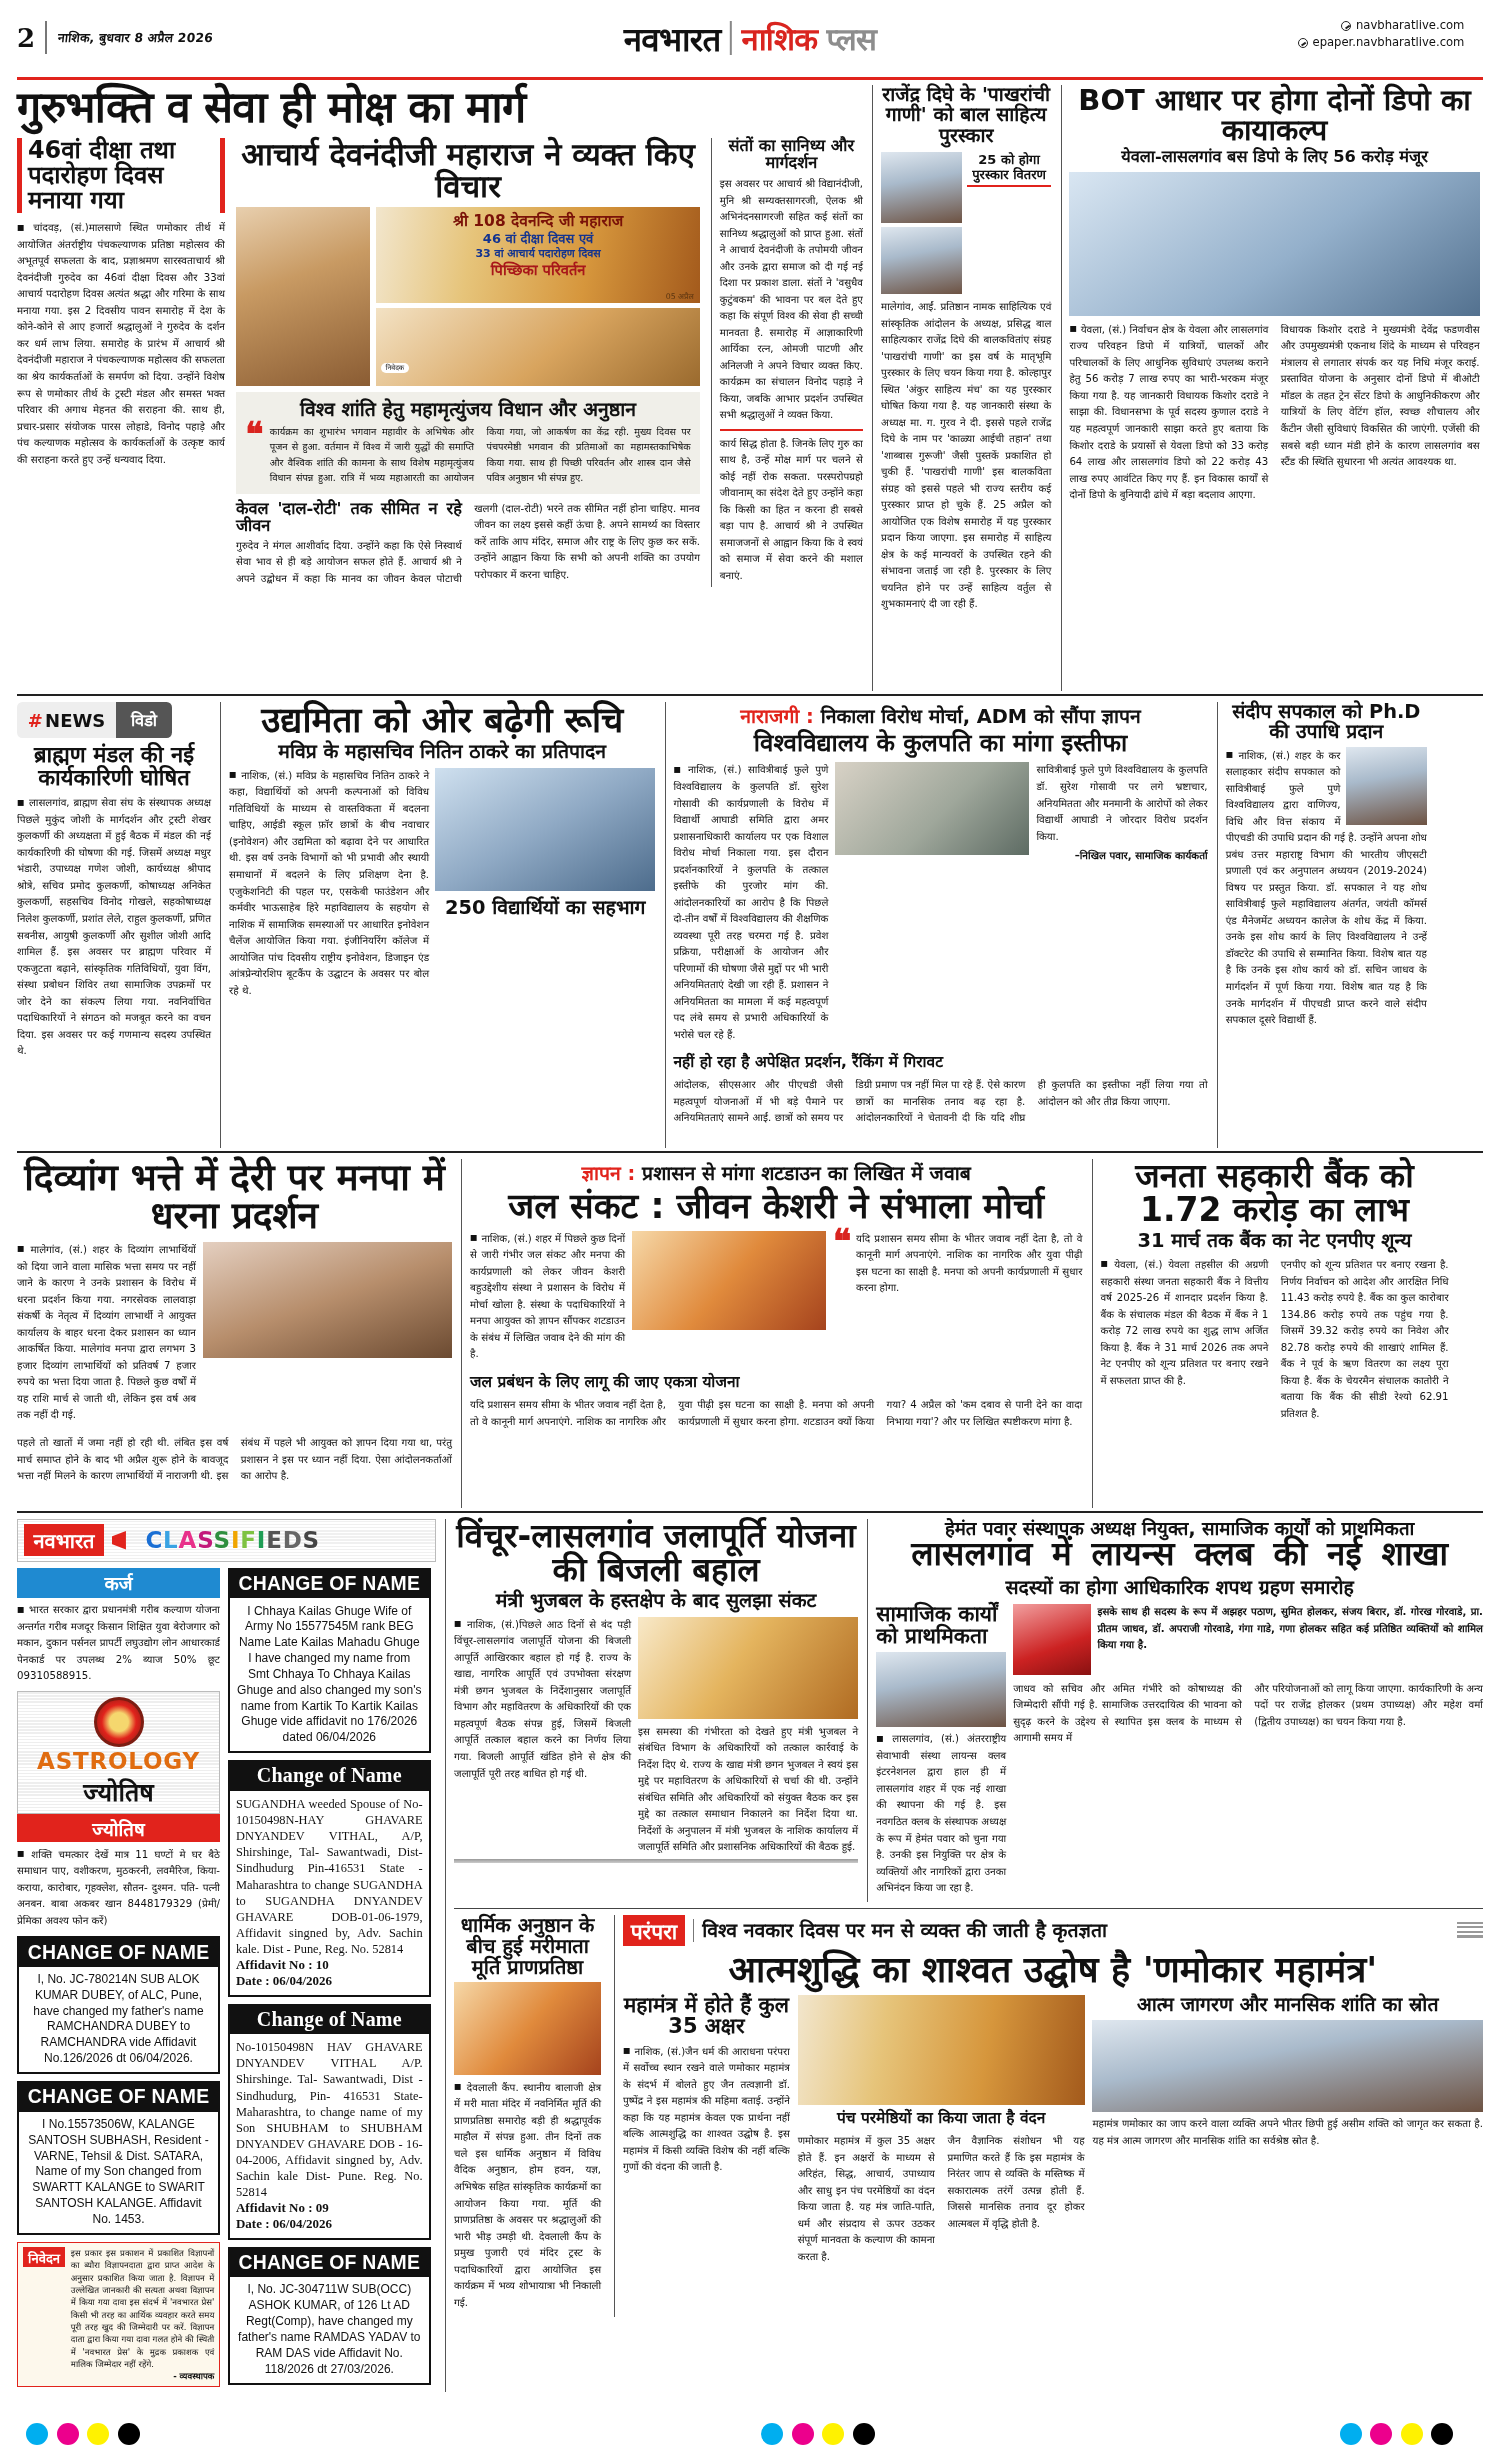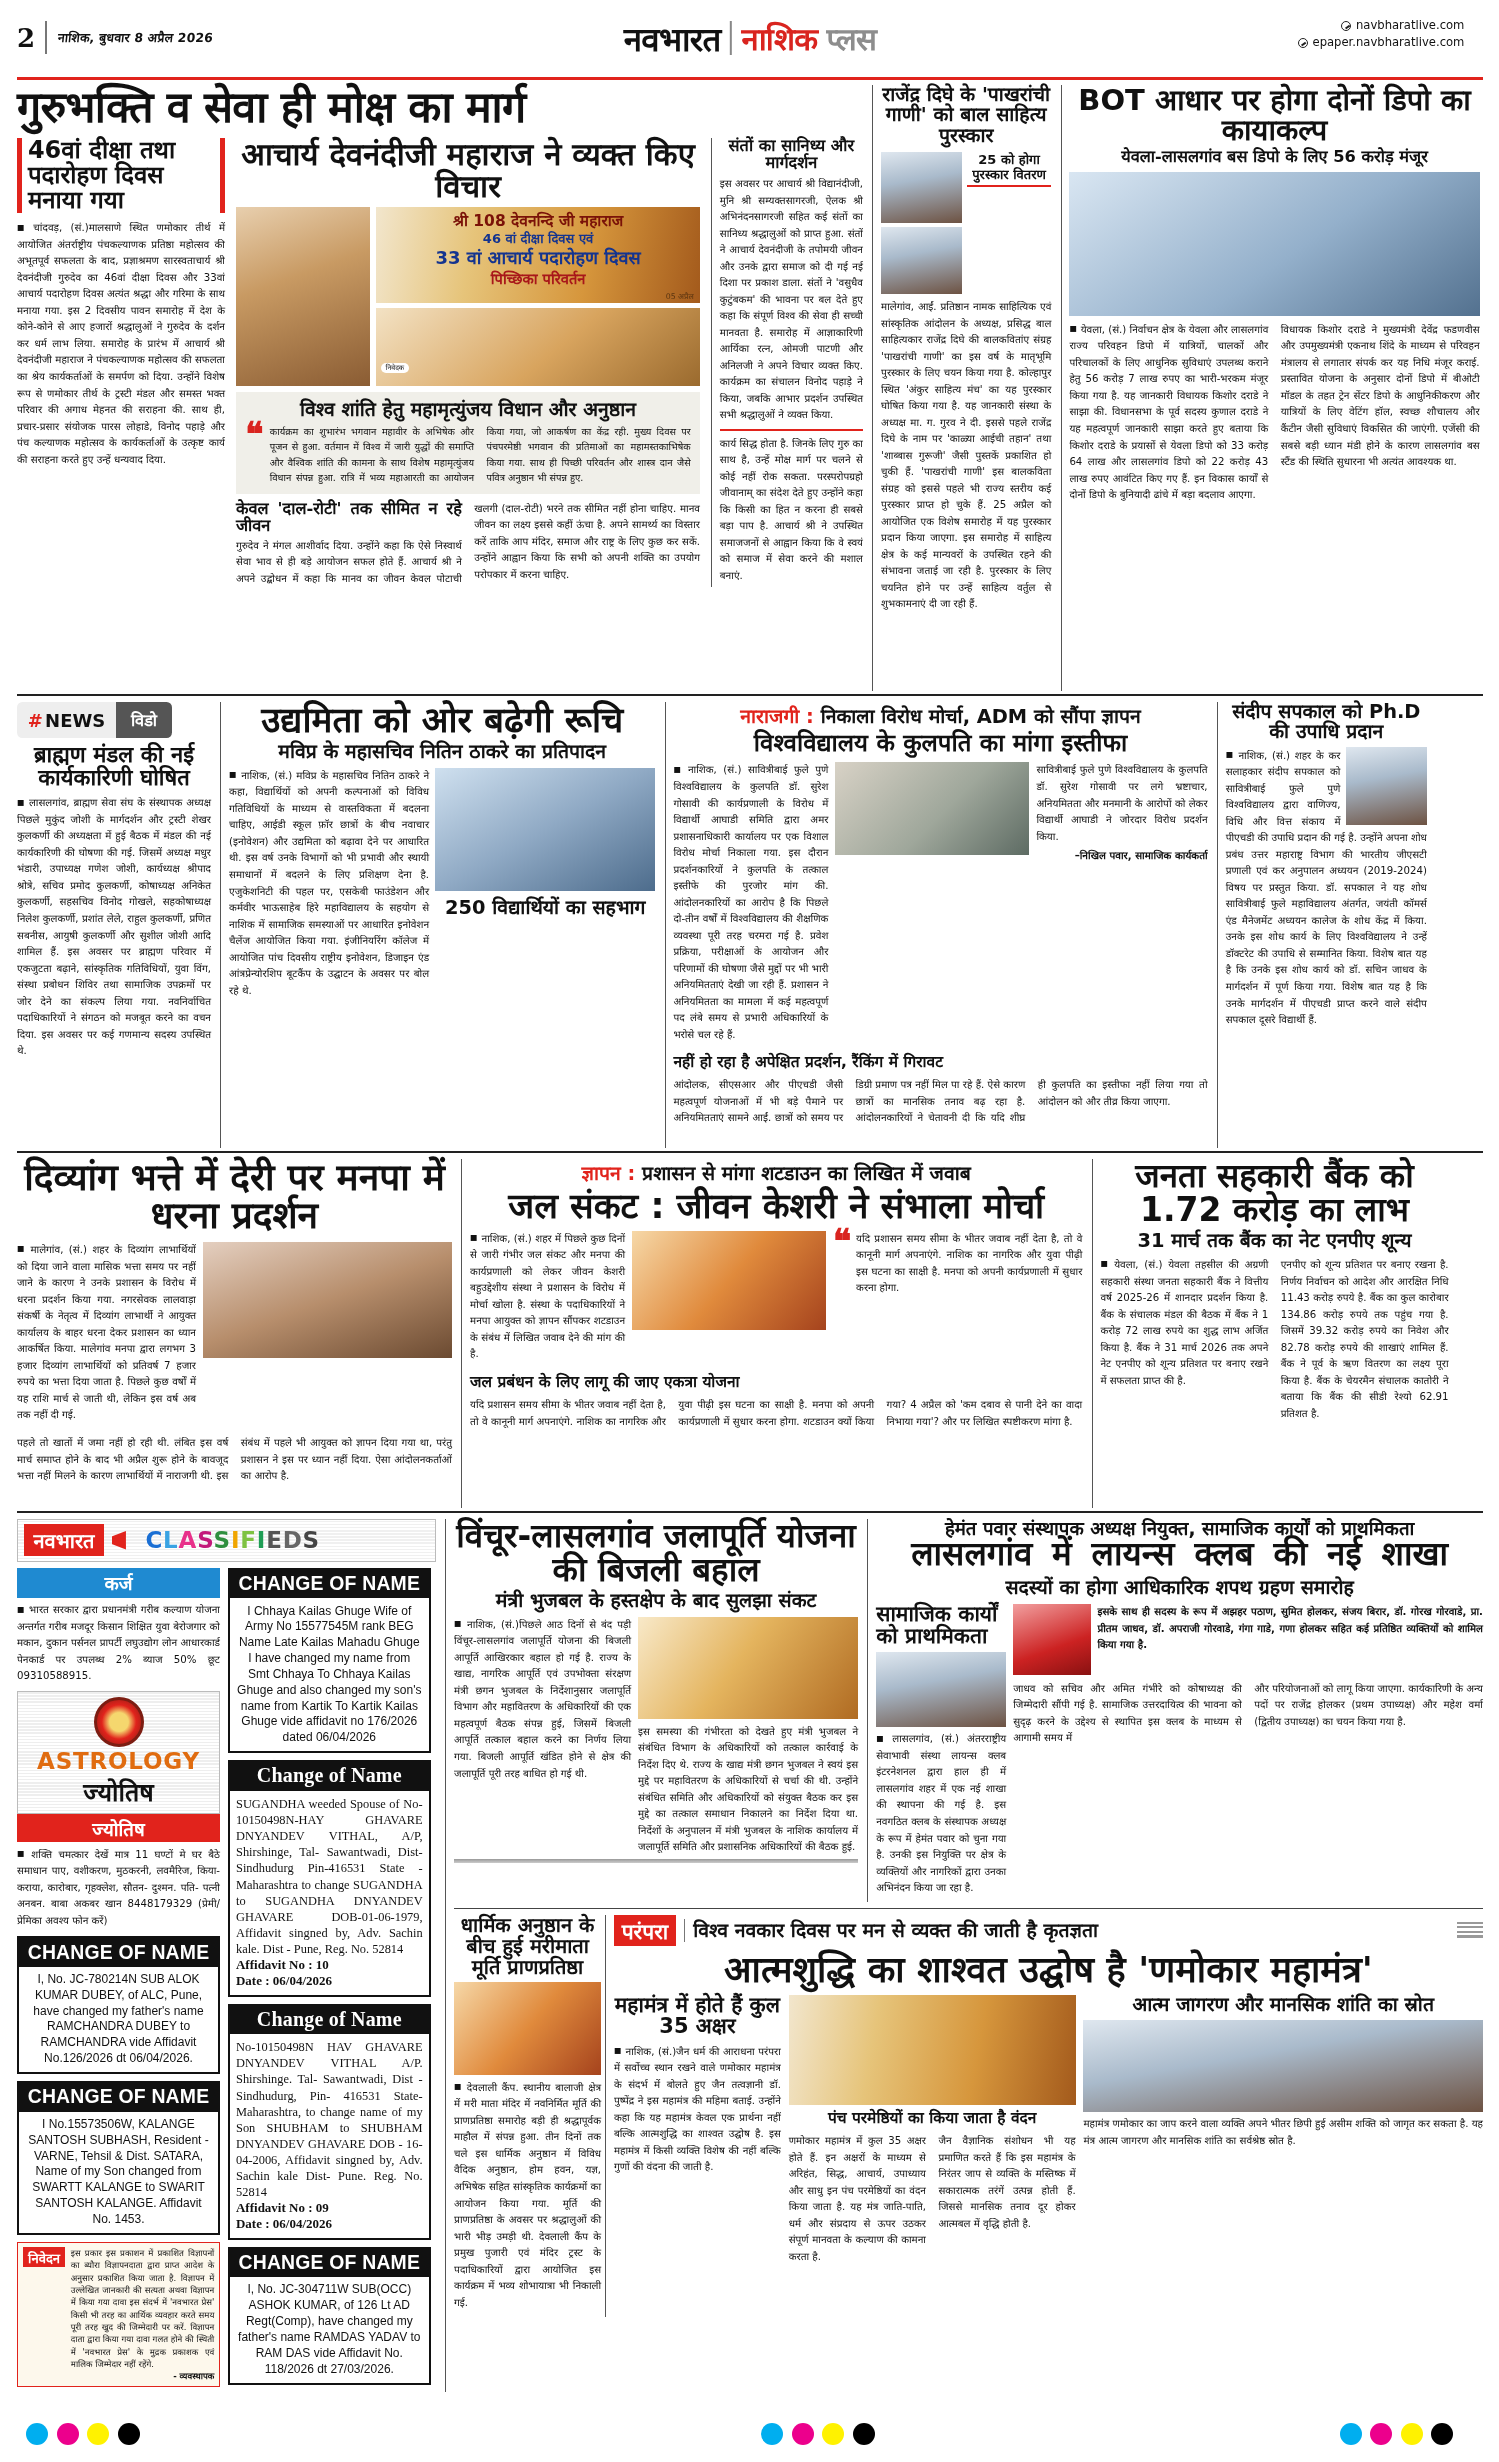--- a/index.html
+++ b/index.html
@@ -169,21 +169,21 @@
 
         <div style="flex:1;">
           <div class="hl hl-lg" style="text-align:center;">आचार्य देवनंदीजी महाराज ने व्यक्त किए विचार</div>
           <div style="display:flex; gap:6.2px; margin-top:4.7px;">
             <div class="photo p1" style="width:134px;height:179px;"></div>
             <div style="flex:1;">
               <div class="photo banner" style="height:96px;position:relative;">
                 <div style="position:absolute;inset:4.7px;color:#7a1208;font-family:'DejaVu Sans',sans-serif;font-weight:bold;text-align:center;line-height:1.25;">
                   <div style="font-size:15.5px;">श्री 108 देवनन्दि जी महाराज</div>
                   <div style="font-size:13px;color:#14348f;">46 वां दीक्षा दिवस एवं</div>
-                  <div style="font-size:18px;color:#14348f;">33 वां आचार्य पदारोहण दिवस</div>
+                  <div style="font-size:11px;color:#14348f;">33 वां आचार्य पदारोहण दिवस</div>
                   <div style="font-size:14.7px;color:#a8171a;">पिच्छिका परिवर्तन</div>
                 </div>
                 <div style="position:absolute;right:6.2px;bottom:2.3px;font-size:7.8px;font-family:'DejaVu Sans',sans-serif;color:#5a3410;">05 अप्रैल</div>
               </div>
               <div class="photo p3" style="height:78px;margin-top:4.7px;position:relative;">
                 <div style="position:absolute;left:4.7px;bottom:12.4px;background:#fff;border-radius:6.2px;padding:0.8px 4.7px;font-size:7px;font-family:'DejaVu Sans',sans-serif;">निवेदक</div>
               </div>
             </div>
           </div>
 
@@ -500,21 +500,21 @@
                     <div>और परियोजनाओं को लागू किया जाएगा. कार्यकारिणी के अन्य पदों पर राजेंद्र होलकर (प्रथम उपाध्यक्ष) और महेश वर्मा (द्वितीय उपाध्यक्ष) का चयन किया गया है.</div>
                   </div>
                 </div>
               </div>
             </div>
           </div>
         </div>
 
         <div class="hairrule" style="margin:6.2px 0;"></div>
 
-        <div style="display:flex;gap:4px;">
+        <div style="display:flex;gap:13px;">
           <div style="width:147px;">
             <div class="hl hl-md" style="text-align:center;font-size:20px;">धार्मिक अनुष्ठान के बीच हुई मरीमाता मूर्ति प्राणप्रतिष्ठा</div>
             <div class="photo p5" style="height:93px;margin-top:4.7px;"></div>
             <div class="body-txt" style="margin-top:4.7px;">
               <p class="bullet">देवलाली कैंप. स्थानीय बालाजी क्षेत्र में मरी माता मंदिर में नवनिर्मित मूर्ति की प्राणप्रतिष्ठा समारोह बड़ी ही श्रद्धापूर्वक माहौल में संपन्न हुआ. तीन दिनों तक चले इस धार्मिक अनुष्ठान में विविध वैदिक अनुष्ठान, होम हवन, यज्ञ, अभिषेक सहित सांस्कृतिक कार्यक्रमों का आयोजन किया गया. मूर्ति की प्राणप्रतिष्ठा के अवसर पर श्रद्धालुओं की भारी भीड़ उमड़ी थी. देवलाली कैंप के प्रमुख पुजारी एवं मंदिर ट्रस्ट के पदाधिकारियों द्वारा आयोजित इस कार्यक्रम में भव्य शोभायात्रा भी निकाली गई.</p>
             </div>
           </div>
 
           <div style="flex:1;" class="vrule">
             <div style="padding-left:7.8px;">

